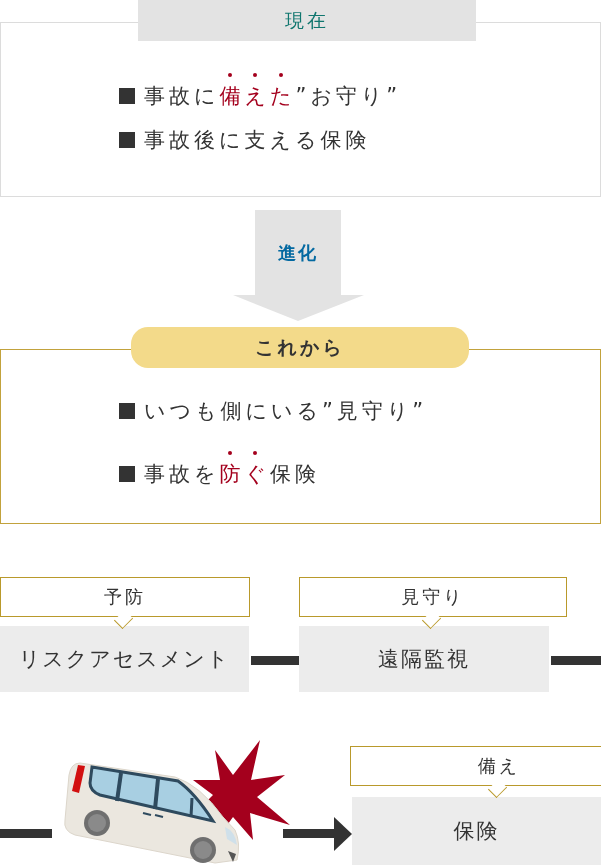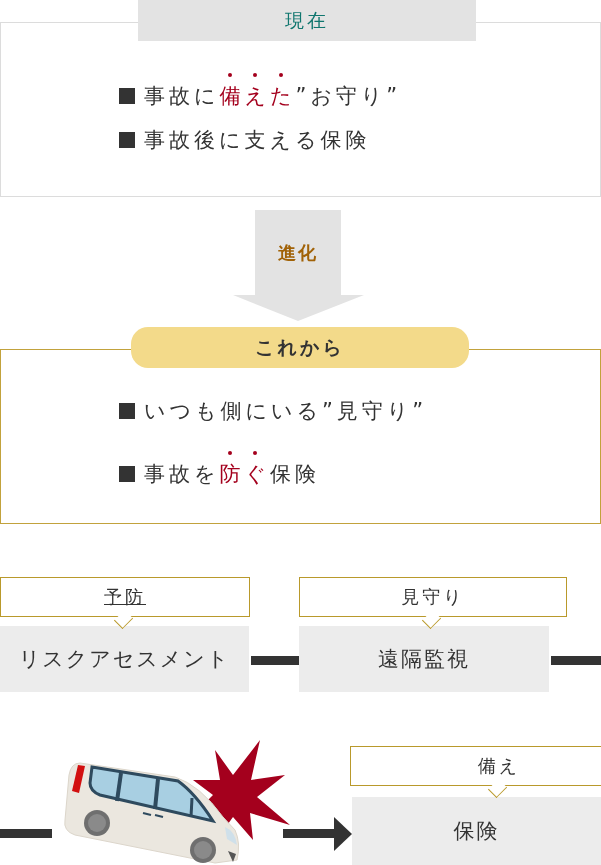--- a/index.html
+++ b/index.html
@@ -11,21 +11,21 @@
                display:flex; align-items:center; justify-content:center;
                font-size:19px; letter-spacing:3px; color:#0f766e; }
   .line { position:absolute; left:119px; font-size:21px; letter-spacing:4px; color:#333;
           display:flex; align-items:center; white-space:nowrap; }
   .sq { display:inline-block; width:16px; height:16px; background:#333; margin-right:9px; }
   .em { color:#a4001d; position:relative; display:inline-block; }
   .em::before { content:""; position:absolute; top:-9px; left:50%; margin-left:-4px;
                 width:4px; height:4px; border-radius:50%; background:#a4001d; }
   .arrow-body { left:255px; top:210px; width:86px; height:86px; background:#e3e3e3;
                 display:flex; align-items:center; justify-content:center;
-                font-size:18px; font-weight:bold; letter-spacing:2px; color:#a16207; }
+                font-size:18px; font-weight:bold; letter-spacing:2px; color:#0369a1; }
   .arrow-head { left:233px; top:295px; width:0; height:0;
                 border-left:65px solid transparent; border-right:66px solid transparent;
                 border-top:26px solid #e3e3e3; }
   .box-future { left:0; top:349px; width:599px; height:173px; border:1px solid #c2a23c; }
   .label-future { left:131px; top:327px; width:338px; height:41px; background:#f3da8a;
                   display:flex; align-items:center; justify-content:center;
                   font-size:19px; font-weight:bold; letter-spacing:3px; color:#333;border-radius:17px; }
   .tip { position:absolute; background:#fff; border:1px solid #b9992b;
          display:flex; align-items:center; justify-content:center;
          font-size:18px; letter-spacing:3px; color:#333; box-sizing:border-box; }
@@ -72,21 +72,21 @@
   <span class="sq"></span>
   <span>事故を</span>
   <span class="em">防</span>
   <span class="em">ぐ</span>
   <span>保険</span>
 </div>
 
 <div class="gray" style="left:0; top:626px; width:249px; height:66px;">
   <span>リスクアセスメント</span>
 </div>
-<div class="tip" style="left:0; top:577px; width:250px; height:40px;text-decoration:underline;">
+<div class="tip" style="left:0; top:577px; width:250px; height:40px;">
   <span>予防</span>
 </div>
 
 <div class="connector" style="left:251px; top:656px; width:48px;"></div>
 
 <div class="gray" style="left:299px; top:626px; width:250px; height:66px;">
   <span>遠隔監視</span>
 </div>
 <div class="tip" style="left:299px; top:577px; width:268px; height:40px;">
   <span>見守り</span>

